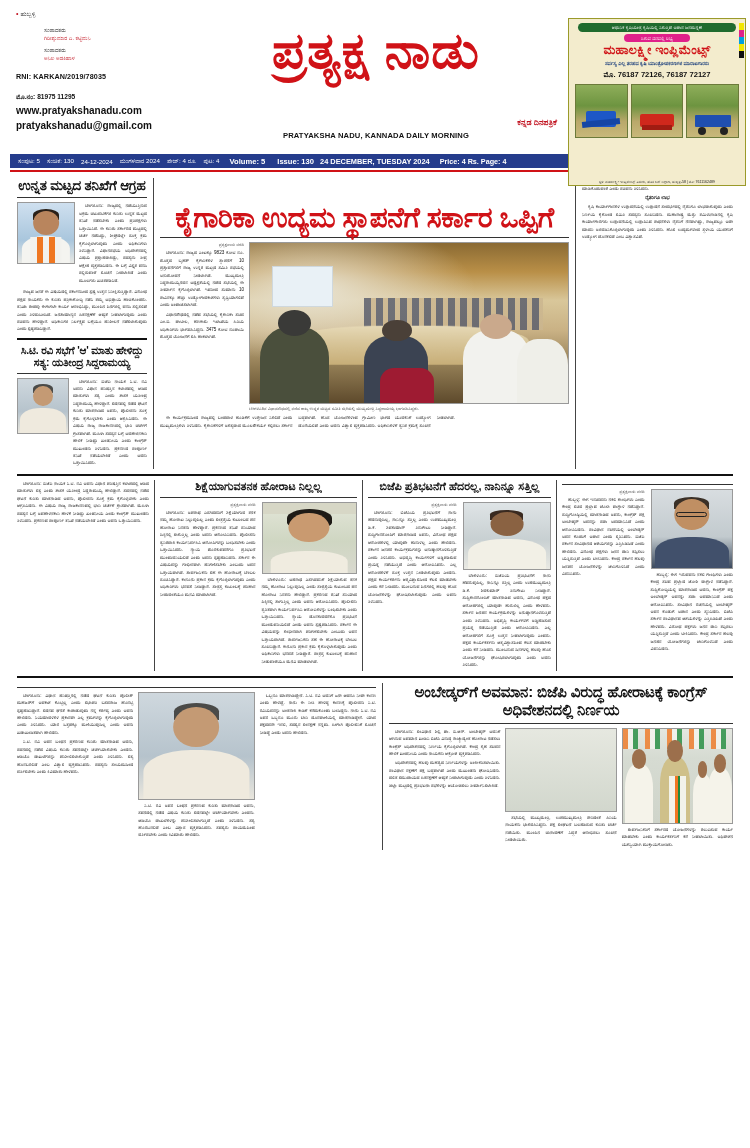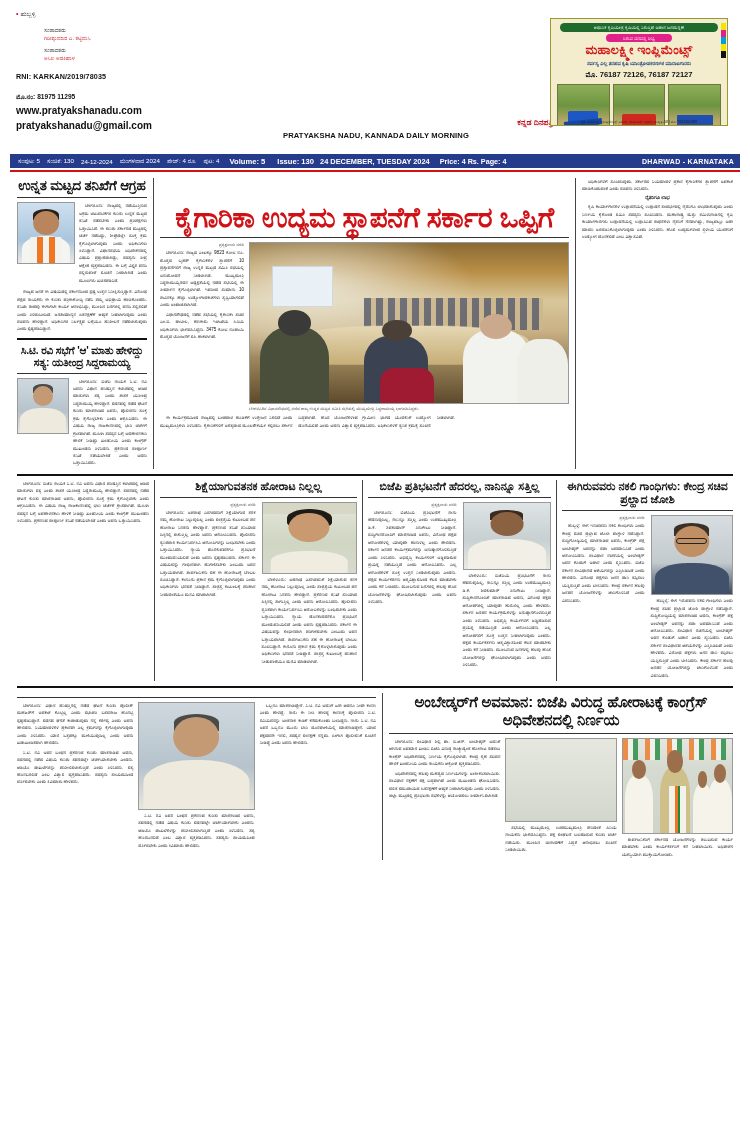--- a/index.html
+++ b/index.html
@@ -37,21 +37,21 @@
     font-size: 8px; font-weight: bold; color: #c1121f;
   }
   .mh-sub-e {
     position: absolute; left: 196px; top: 131px; width: 360px;
     text-align: center; font-size: 7.6px; font-weight: bold; color: #111;
     letter-spacing: .15px;
   }
 
   
   .mh-ad {
-    position: absolute; right: 22px; top: 18px; width: 178px; height: 108px;
+    position: absolute; right: 4px; top: 18px; width: 178px; height: 168px;
     border: 1px solid #9a9a2a; background: #f3eccd; overflow: hidden;
   }
   .ad-inner { position:relative; width:100%; height:100%; padding: 3px; }
   .ad-ribbon {
     background: #1f6b2e; color:#fff; font-size:4.6px; text-align:center;
     border-radius: 7px; padding: 2px 3px; margin: 1px 6px 2px 6px; letter-spacing:.1px;
   }
   .ad-pink {
     background:#e0218a; color:#fff; font-size:4.8px; text-align:center;
     width: 66px; margin: 0 auto 2px auto; border-radius: 6px; padding: 1.5px 2px;
@@ -226,20 +226,21 @@
         <span class="k-red">ಅನಿಲ ಅಡಕಿಹಾಳ</span>
       </div>
       <div class="mh-rni">RNI: KARKAN/2019/78035</div>
       <div class="mh-contact">
         <div class="mob">ಮೊ.ನಂ: 81975 11295</div>
         <div>www.pratyakshanadu.com</div>
         <div>pratyakshanadu@gmail.com</div>
       </div>
     </div>
 
+    <div class="mh-title">ಪ್ರತ್ಯಕ್ಷ ನಾಡು</div>
     <div class="mh-sub-k">ಕನ್ನಡ ದಿನಪತ್ರಿಕೆ</div>
     <div class="mh-sub-e">PRATYAKSHA NADU, KANNADA DAILY MORNING</div>
 
     <div class="mh-ad">
       <div class="ad-inner">
         <div class="ad-colorbar">
           <div style="background:#f2e600"></div>
           <div style="background:#e0218a"></div>
           <div style="background:#00a0e0"></div>
           <div style="background:#f2e600"></div>
@@ -415,21 +416,20 @@
             <div class="kn-body" style="margin-top:2px;">
                 <p>ಬೆಂಗಳೂರು: ಬಿಜೆಪಿಯ ಪ್ರತಿಭಟನೆಗೆ ನಾನು ಹೆದರುವುದಿಲ್ಲ, ನಾನಿನ್ನೂ ಸತ್ತಿಲ್ಲ ಎಂದು ಉಪಮುಖ್ಯಮಂತ್ರಿ ಡಿ.ಕೆ. ಶಿವಕುಮಾರ್ ತಿರುಗೇಟು ನೀಡಿದ್ದಾರೆ. ಸುದ್ದಿಗಾರರೊಂದಿಗೆ ಮಾತನಾಡಿದ ಅವರು, ವಿರೋಧ ಪಕ್ಷದ ಆರೋಪಗಳಲ್ಲಿ ಯಾವುದೇ ಹುರುಳಿಲ್ಲ ಎಂದು ಹೇಳಿದರು. ಸರ್ಕಾರ ಜನಪರ ಕಾರ್ಯಕ್ರಮಗಳನ್ನು ಅನುಷ್ಠಾನಗೊಳಿಸುತ್ತಿದೆ ಎಂದು ತಿಳಿಸಿದರು. ಅಭಿವೃದ್ಧಿ ಕಾರ್ಯಗಳಿಗೆ ಅಡ್ಡಿಪಡಿಸುವ ಪ್ರಯತ್ನ ನಡೆಯುತ್ತಿದೆ ಎಂದು ಆರೋಪಿಸಿದರು. ಎಲ್ಲ ಆರೋಪಗಳಿಗೆ ಸೂಕ್ತ ಉತ್ತರ ನೀಡಲಾಗುವುದು ಎಂದರು. ಪಕ್ಷದ ಕಾರ್ಯಕರ್ತರು ಆತ್ಮವಿಶ್ವಾಸದಿಂದ ಕೆಲಸ ಮಾಡಬೇಕು ಎಂದು ಕರೆ ನೀಡಿದರು. ಮುಂಬರುವ ದಿನಗಳಲ್ಲಿ ಹಲವು ಹೊಸ ಯೋಜನೆಗಳನ್ನು ಘೋಷಿಸಲಾಗುವುದು ಎಂದು ಅವರು ತಿಳಿಸಿದರು.</p>
               </div>
           </div>
         </div>
       </div>
 
       <div class="vsep"></div>
 
       <div class="m-col m4">
-        <div class="hl-med">ಈಗಿರುವವರು ನಕಲಿ ಗಾಂಧಿಗಳು: ಕೇಂದ್ರ ಸಚಿವ ಪ್ರಲ್ಹಾದ ಜೋಶಿ</div>
         <div class="hsep"></div>
         <div class="cols2">
           <div class="c kn-body">
             <div class="byline">ಪ್ರತ್ಯಕ್ಷನಾಡು ವರದಿ</div>
             <p>ಹುಬ್ಬಳ್ಳಿ: ಈಗ ಇರುವವರು ನಕಲಿ ಗಾಂಧಿಗಳು ಎಂದು ಕೇಂದ್ರ ಸಚಿವ ಪ್ರಲ್ಹಾದ ಜೋಶಿ ವಾಗ್ದಾಳಿ ನಡೆಸಿದ್ದಾರೆ. ಸುದ್ದಿಗೋಷ್ಠಿಯಲ್ಲಿ ಮಾತನಾಡಿದ ಅವರು, ಕಾಂಗ್ರೆಸ್ ಪಕ್ಷ ಅಂಬೇಡ್ಕರ್ ಅವರನ್ನು ಸದಾ ಅವಮಾನಿಸಿದೆ ಎಂದು ಆರೋಪಿಸಿದರು. ಸಂವಿಧಾನ ರಚನೆಯಲ್ಲಿ ಅಂಬೇಡ್ಕರ್ ಅವರ ಕೊಡುಗೆ ಅಪಾರ ಎಂದು ಸ್ಮರಿಸಿದರು. ಬಿಜೆಪಿ ಸರ್ಕಾರ ಸಂವಿಧಾನದ ಆಶಯಗಳನ್ನು ಎತ್ತಿಹಿಡಿದಿದೆ ಎಂದು ಹೇಳಿದರು. ವಿರೋಧ ಪಕ್ಷಗಳು ಜನರ ದಾರಿ ತಪ್ಪಿಸಲು ಯತ್ನಿಸುತ್ತಿವೆ ಎಂದು ಟೀಕಿಸಿದರು. ಕೇಂದ್ರ ಸರ್ಕಾರ ಹಲವು ಜನಪರ ಯೋಜನೆಗಳನ್ನು ಜಾರಿಗೊಳಿಸಿದೆ ಎಂದು ವಿವರಿಸಿದರು.</p>
           </div>
           <div class="c">
             <div class="photo ph-portrait ph-joshi" style="width:100%;height:80px;">
               <div class="hair"></div>
                 <div class="pp-head head"></div>

